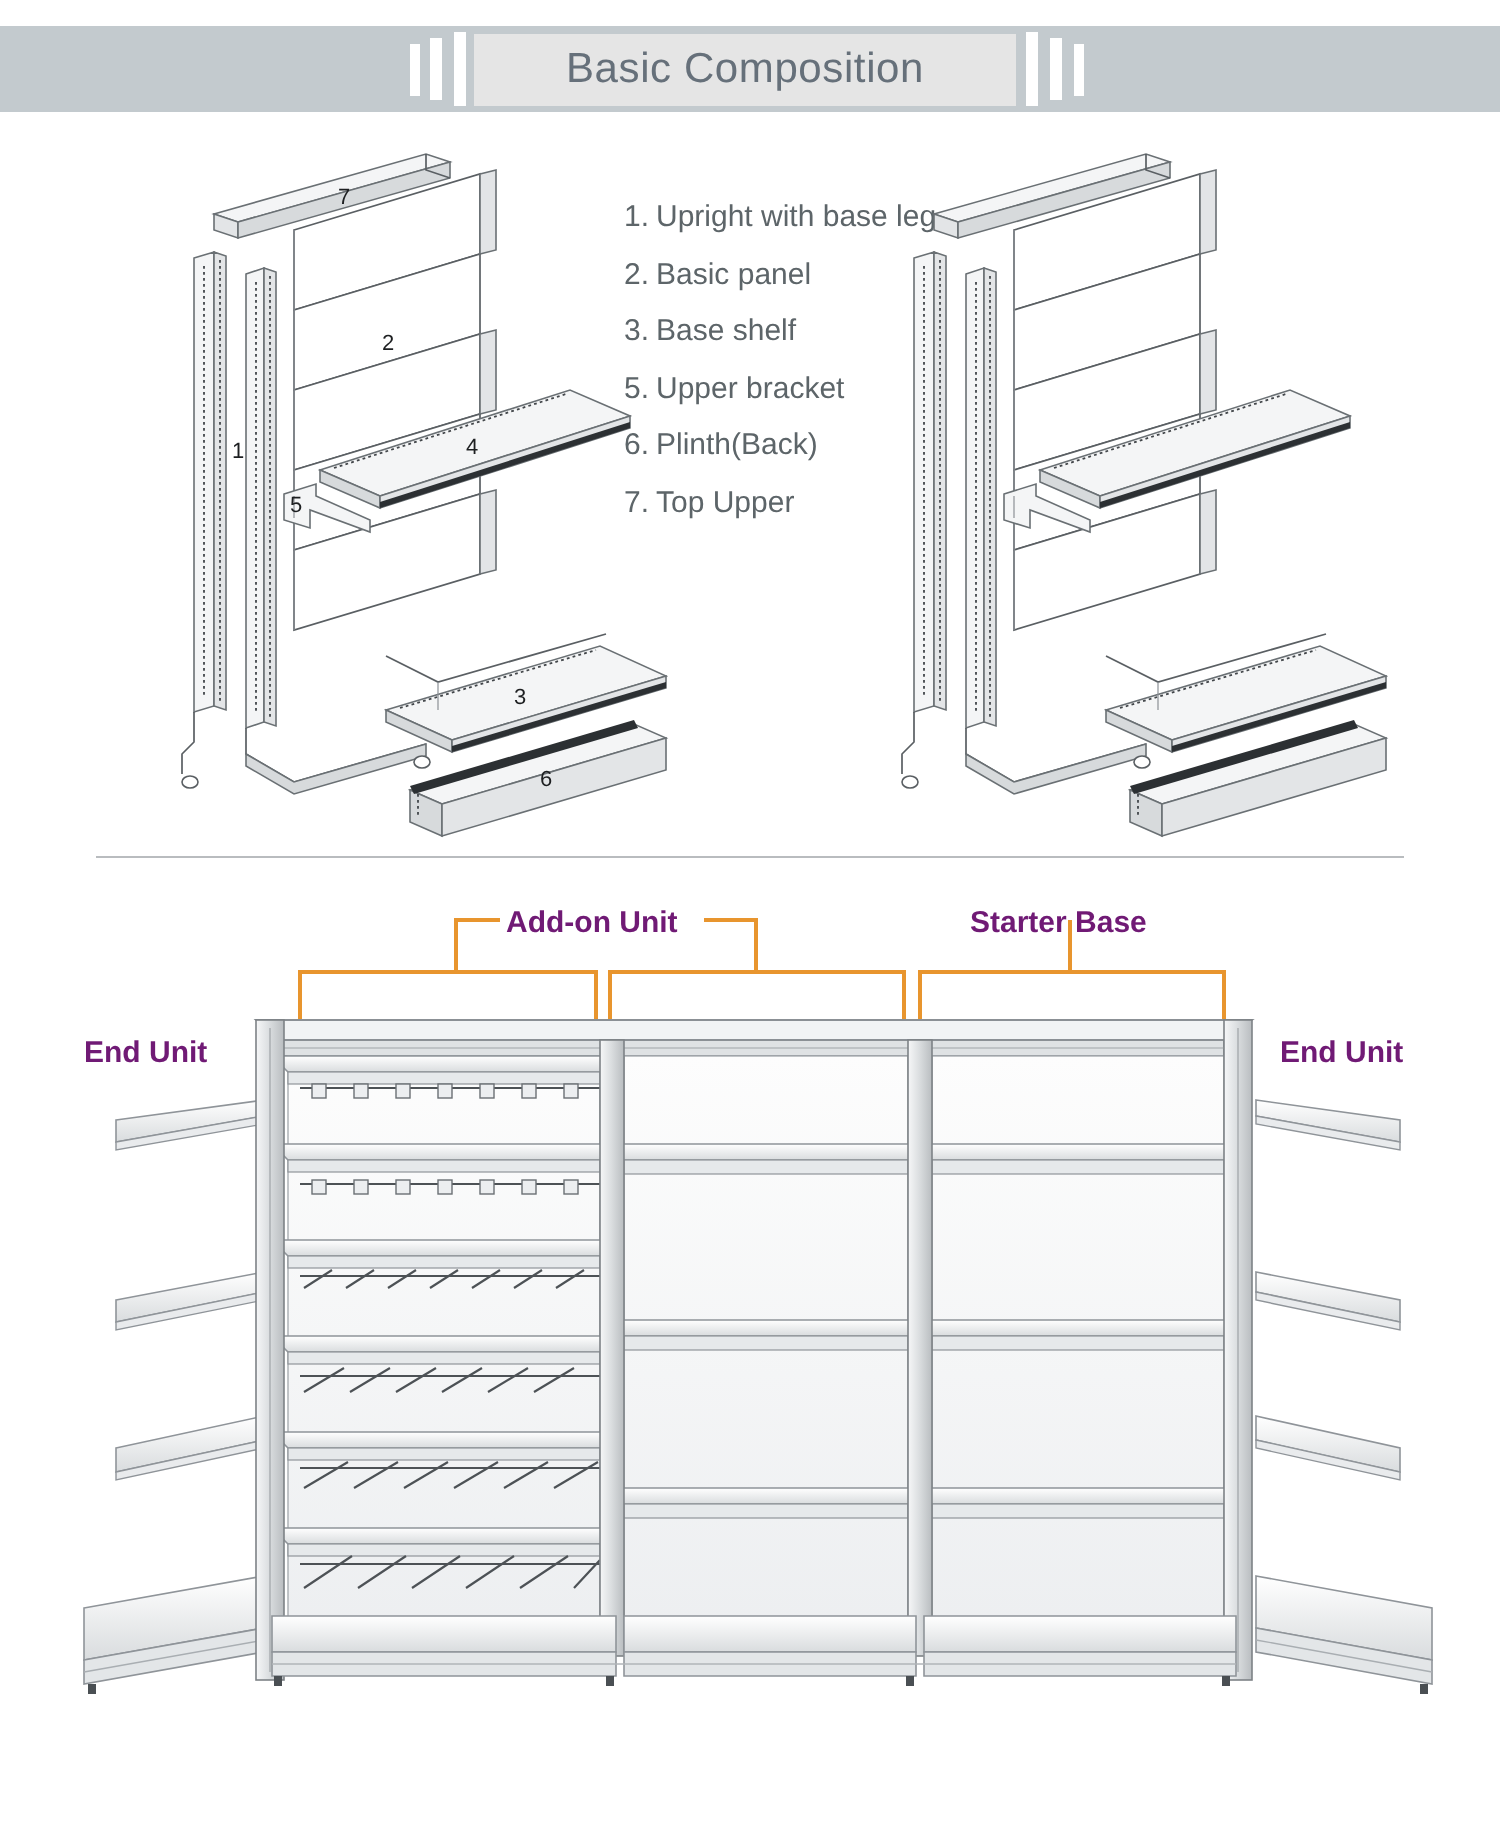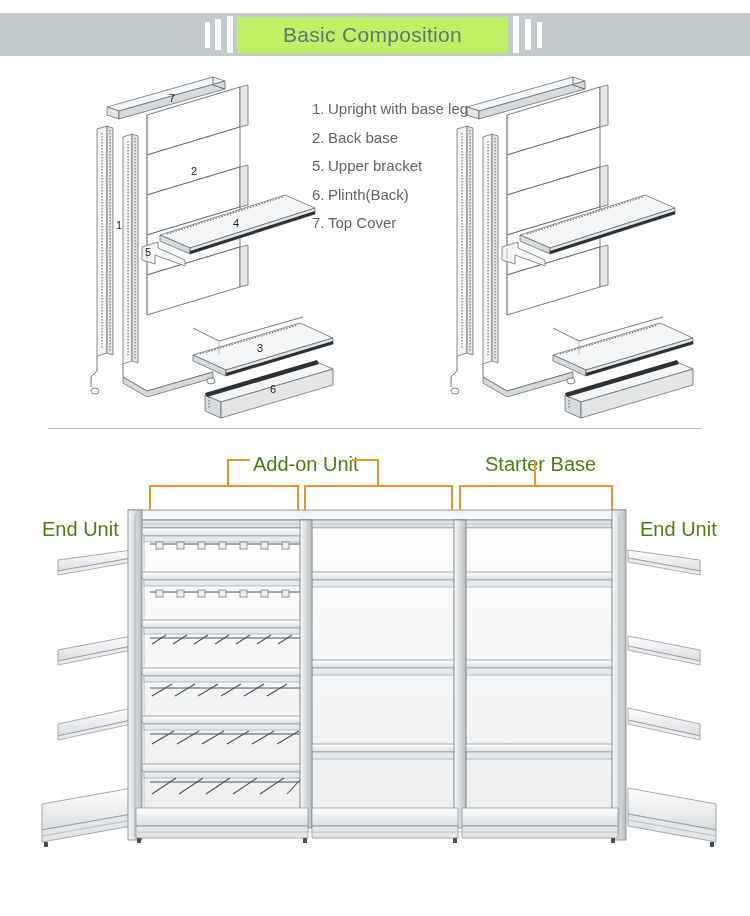--- a/index.html
+++ b/index.html
@@ -20,21 +20,21 @@
     background: #c3cace;
   }
   .stripe {
     position: absolute;
     background: #ffffff;
   }
   .title-plate {
     position: absolute;
     left: 237px; top: 17px;
     width: 271px; height: 36px;
-    background: #bef264;
+    background: #e5e5e5;
     display: flex;
     align-items: center;
     justify-content: center;
   }
   .title-text {
     font-size: 21px;
     color: #66707a;
     letter-spacing: .3px;
     white-space: nowrap;
   }
@@ -60,23 +60,24 @@
   }
   .legend-item {
     font-size: 15px;
     color: #5d6569;
     margin-bottom: 11.5px;
     white-space: nowrap;
   }
   .legend-num { display: inline-block; width: 16px; }
   .unit-label {
     position: absolute;
-    font-size: 20px;
-    color: #4d7c0f;
+    font-size: 15px;
+    color: #701a75;
     white-space: nowrap;
+    font-weight: bold;
   }
   .lbl-endleft  { left: 42px;  top: 518px; }
   .lbl-endright { left: 640px; top: 518px; }
   .lbl-addon    { left: 253px; top: 453px; }
   .lbl-starter  { left: 485px; top: 453px; }
 
   svg { display: block; }
   .ln   { stroke: #5a5f63; stroke-width: .85; fill: none; }
   .ln-t { stroke: #8b9096; stroke-width: .6;  fill: none; }
   .fillpanel { fill: #ffffff; stroke: #5a5f63; stroke-width: .85; }
@@ -104,30 +105,33 @@
 <div class="stripe" style="left:525px; top:19px; width:6px; height:31px;"></div>
 <div class="stripe" style="left:537px; top:22px; width:5px; height:26px;"></div>
 
 <div class="upper">
 
   <div class="legend">
     <div class="legend-item">
       <span class="legend-num">1.</span><span>Upright with base leg</span>
     </div>
     <div class="legend-item">
-      <span class="legend-num">2.</span><span>Back base</span>
+      <span class="legend-num">2.</span><span>Basic panel</span>
+    </div>
+    <div class="legend-item">
+      <span class="legend-num">3.</span><span>Base shelf</span>
     </div>
     <div class="legend-item">
       <span class="legend-num">5.</span><span>Upper bracket</span>
     </div>
     <div class="legend-item">
       <span class="legend-num">6.</span><span>Plinth(Back)</span>
     </div>
     <div class="legend-item">
-      <span class="legend-num">7.</span><span>Top Cover</span>
+      <span class="legend-num">7.</span><span>Top Upper</span>
     </div>
   </div>
 
   <svg width="260" height="350" viewBox="0 0 260 350" style="position:absolute; left:85px; top:15px;">
 
     <g>
       <polygon class="fillpanel" points="62,40 155,12 155,52 62,80"></polygon>
       <polygon class="fillpanel" points="62,80 155,52 155,92 62,120"></polygon>
       <polygon class="fillpanel" points="62,120 155,92 155,132 62,160"></polygon>
       <polygon class="fillpanel" points="62,160 155,132 155,172 62,200"></polygon>

